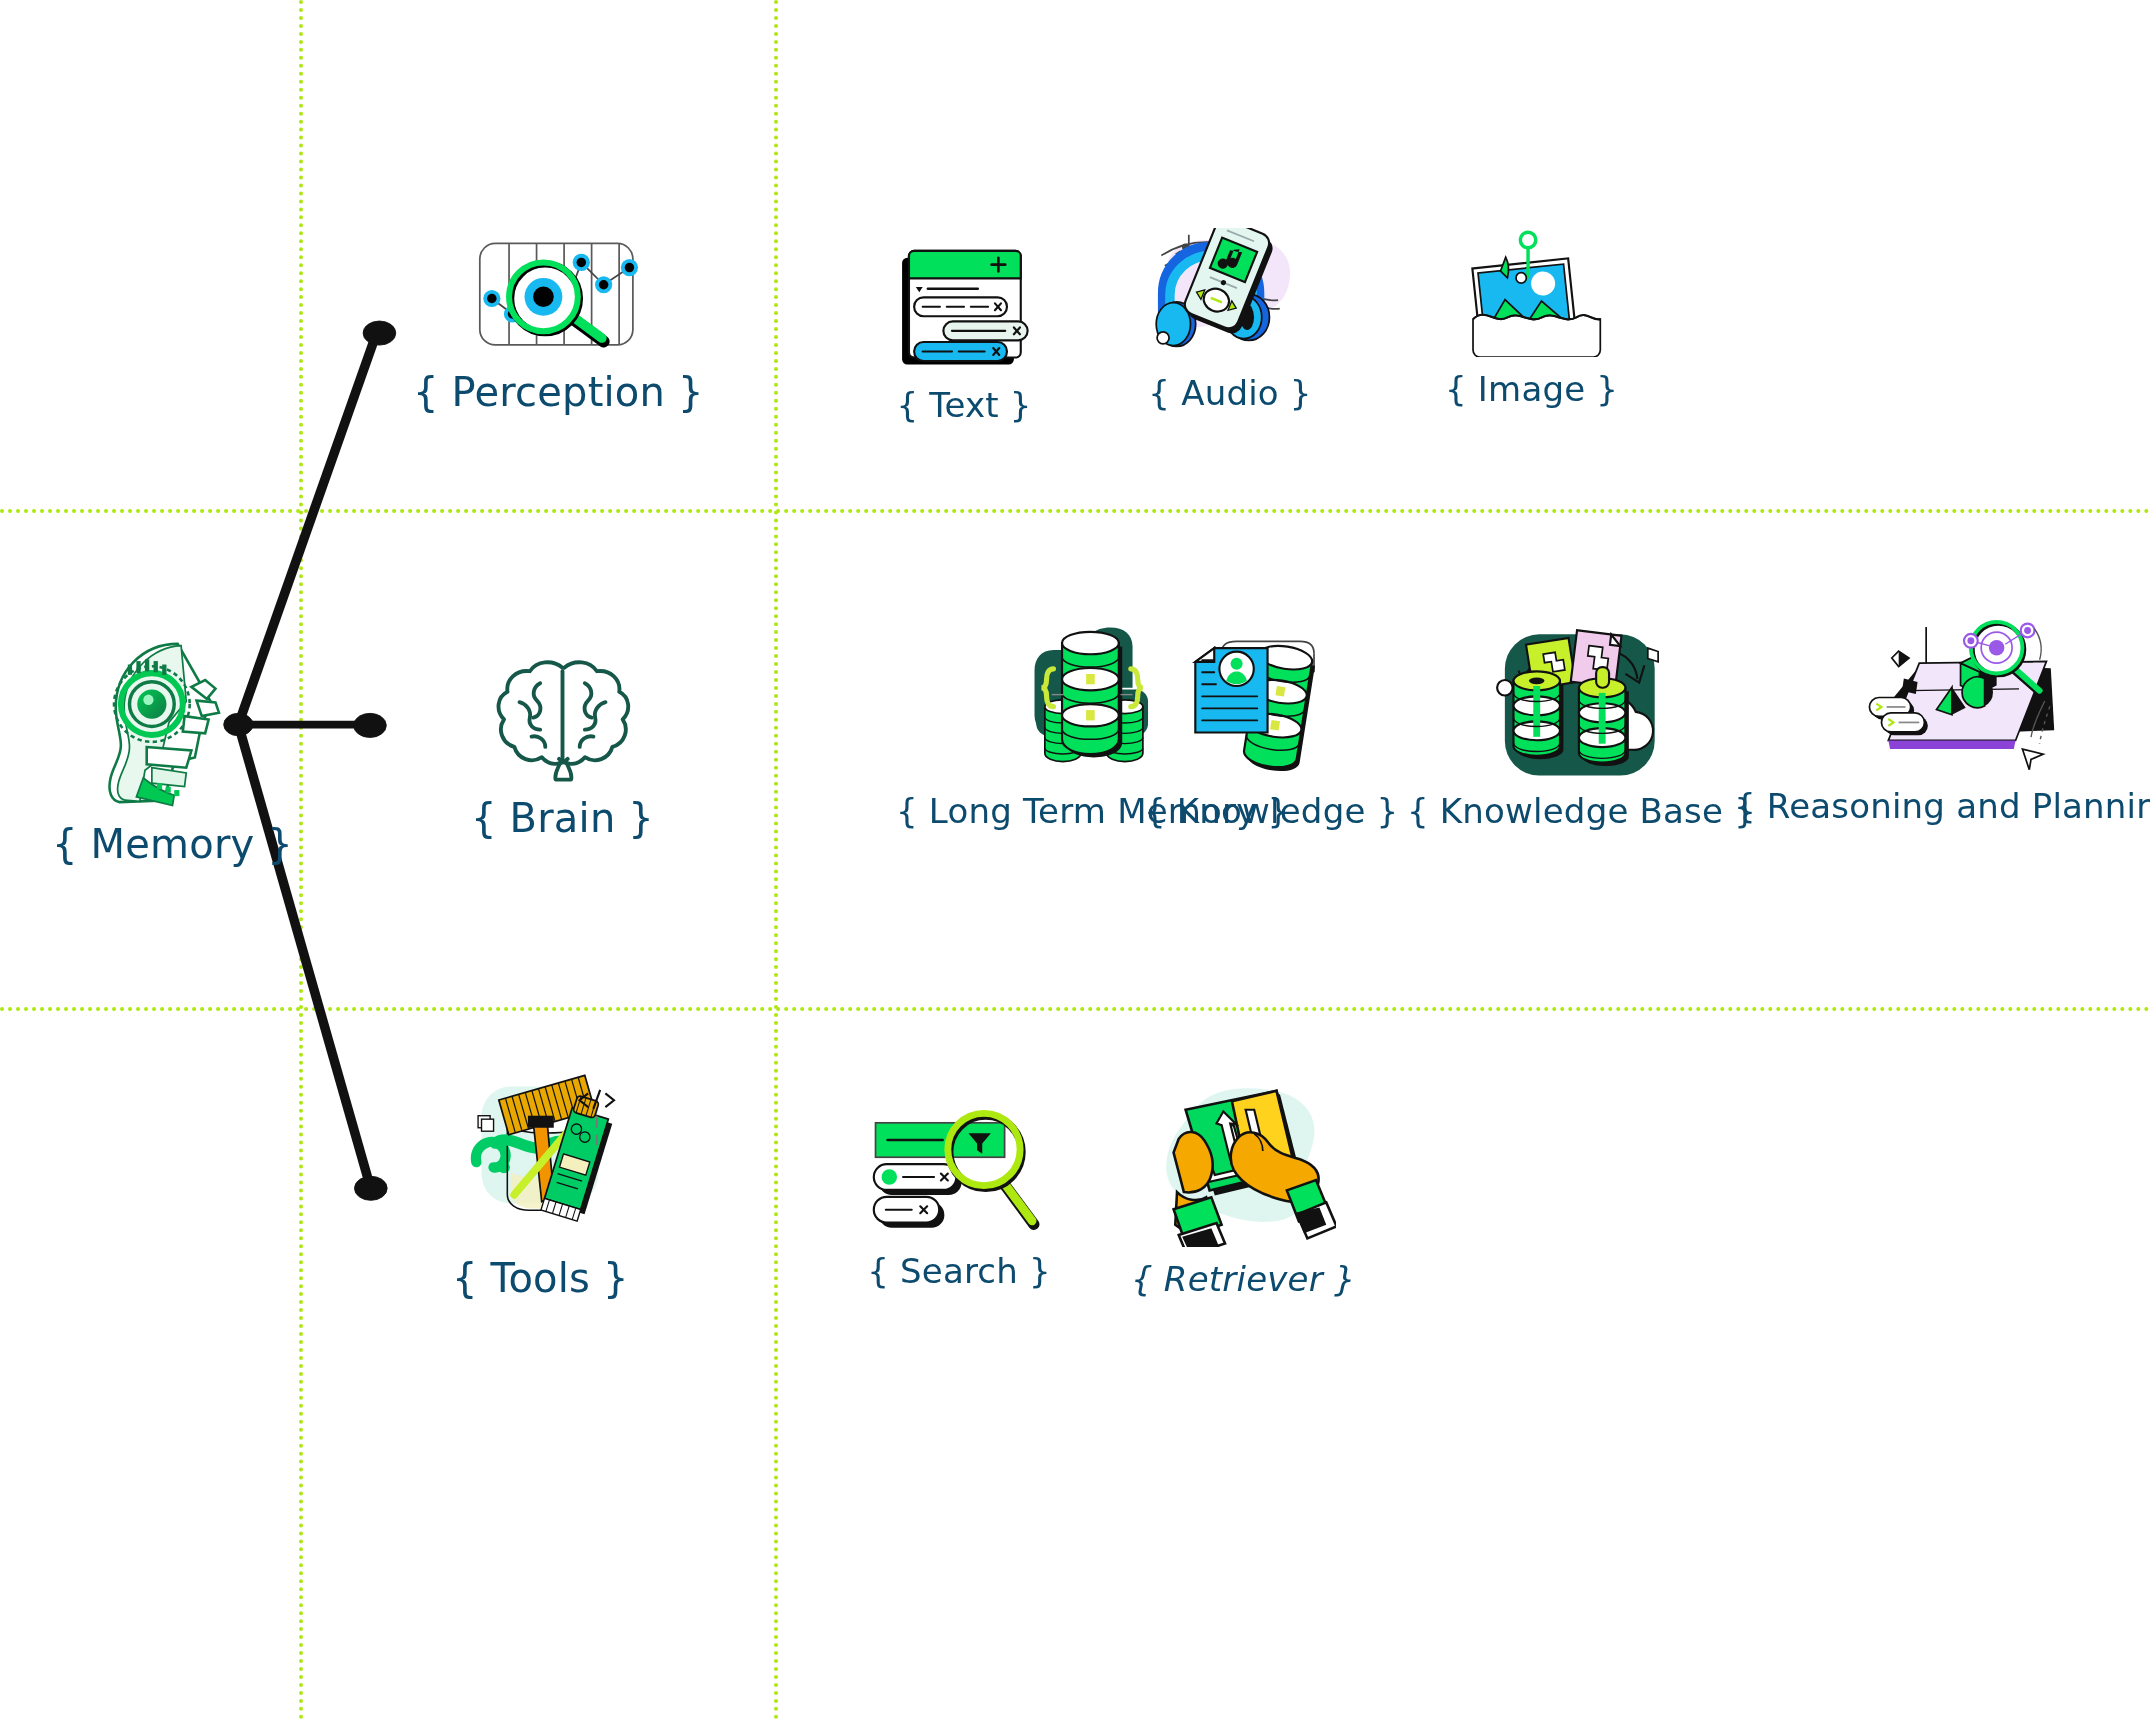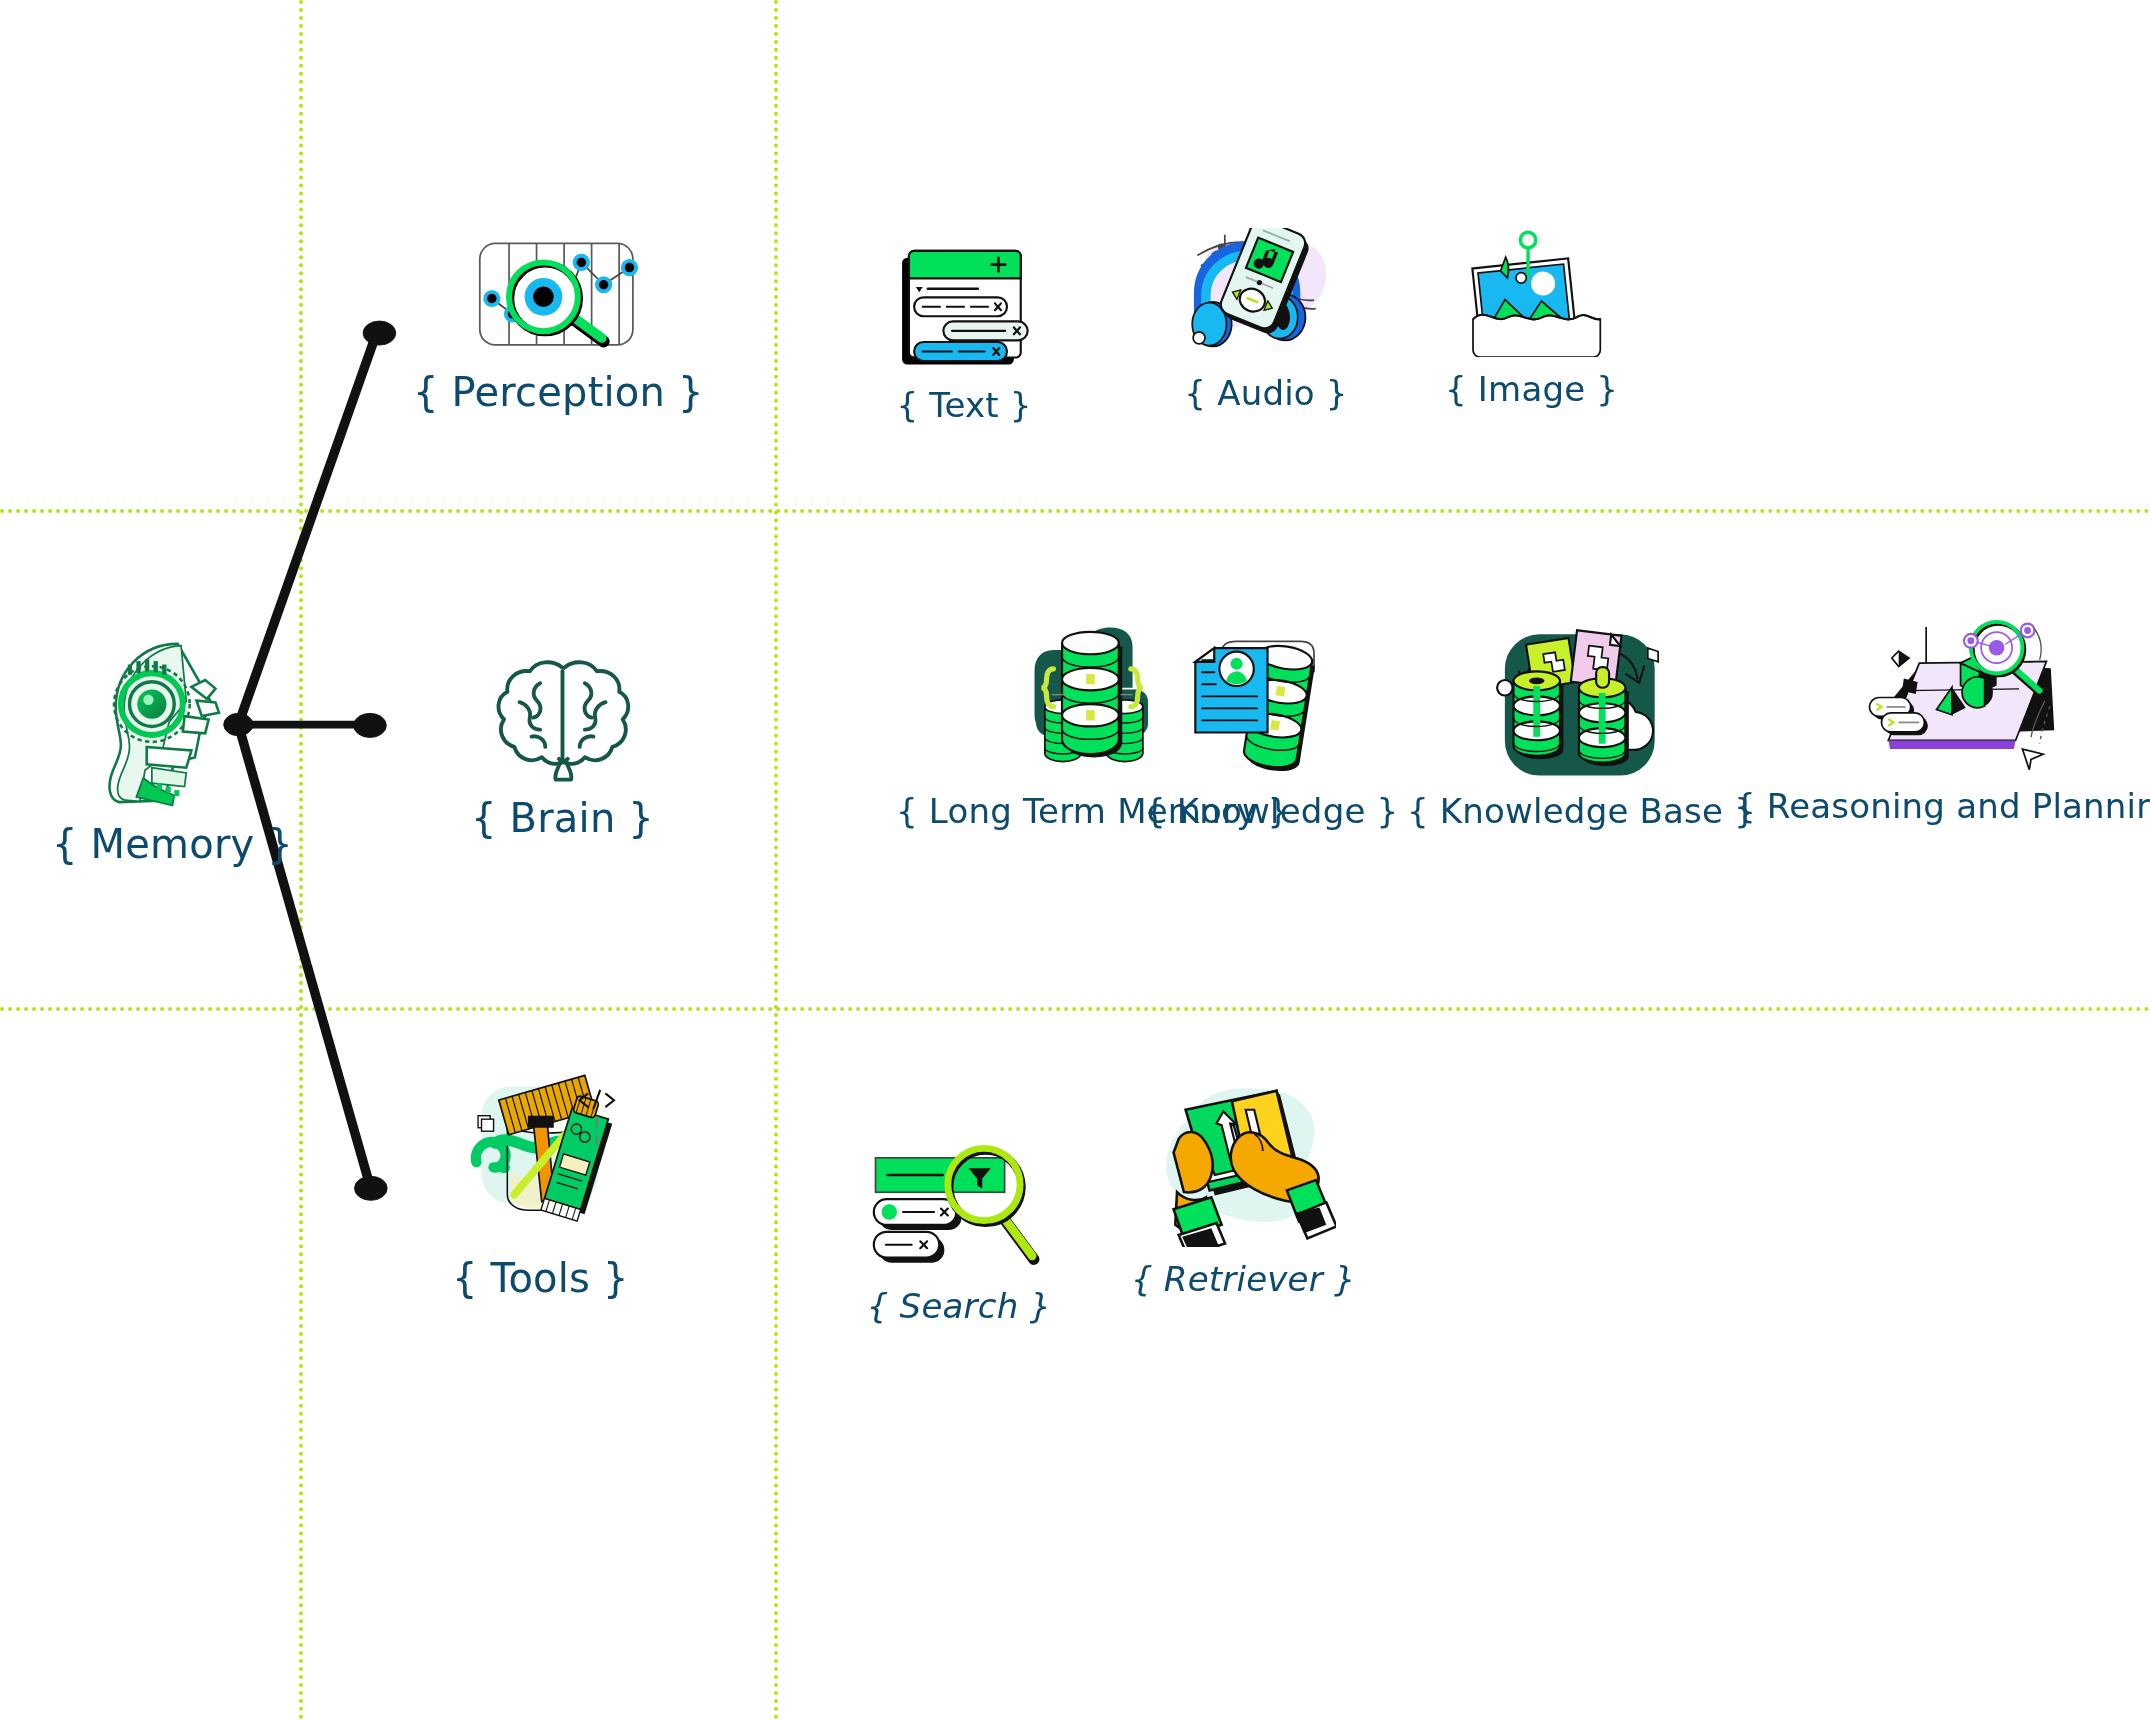--- a/index.html
+++ b/index.html
@@ -152,21 +152,21 @@
         <line x1="32" y1="125" x2="66" y2="125"></line>
           <line x1="74" y1="125" x2="104" y2="125"></line>
         <line x1="114" y1="121" x2="121" y2="129"></line>
           <line x1="121" y1="121" x2="114" y2="129"></line>
       </g>
     </svg>
   </span>
   <span class="caption leafcap">{ Text }</span>
 </div>
 
-<div class="node" style="left:1144px;top:228px;margin-left:36px;">
+<div class="node" style="left:1144px;top:228px;">
   <span class="art">
     <svg width="172" height="133" viewBox="0 0 200 155">
       <path d="M26 50c0-24 20-36 46-36h54c26 0 44 16 44 38 0 28-16 46-44 50-32 4-50 14-70 14-18 0-30-12-30-30z" fill="#F3E6FB"></path>
       <g stroke="#444" stroke-width="2" fill="none">
         <path d="M20 32c22-14 46-18 70-14"></path>
           <path d="M24 44c24-14 48-18 74-14"></path>
       </g>
       <g stroke="#444" stroke-width="2" fill="none">
         <path d="M112 70c14 10 28 16 44 14"></path>
           <path d="M116 80c14 10 28 16 42 14"></path>
@@ -525,21 +525,21 @@
         <polyline points="156,26 146,34 156,42"></polyline>
           <polyline points="176,26 186,34 176,42"></polyline>
         <line x1="170" y1="22" x2="162" y2="44"></line>
       </g>
       <line x1="166" y1="52" x2="166" y2="86" stroke="#777" stroke-width="2" stroke-dasharray="14 8"></line>
     </svg>
   </span>
   <span class="caption">{ Tools }</span>
 </div>
 
-<div class="node" style="left:860px;top:1132px;font-style:italic;">
+<div class="node" style="left:860px;top:1097px;">
   <span class="art">
     <svg width="198" height="142" viewBox="0 0 230 165">
       <rect x="18" y="30" width="150" height="40" fill="#00E05A" stroke="#444" stroke-width="2"></rect>
       <line x1="32" y1="50" x2="96" y2="50" stroke="#111" stroke-width="3" stroke-linecap="round"></line>
       <path d="M126 42h26l-10 12v12l-6-4V54z" fill="#111"></path>
       <g>
         <rect x="22" y="84" width="96" height="30" rx="15" fill="#111"></rect>
         <rect x="16" y="78" width="96" height="30" rx="15" fill="#fff" stroke="#111" stroke-width="2.5"></rect>
         <circle cx="34" cy="93" r="9" fill="#00E05A"></circle>
         <line x1="50" y1="93" x2="86" y2="93" stroke="#111" stroke-width="2.5" stroke-linecap="round"></line>

